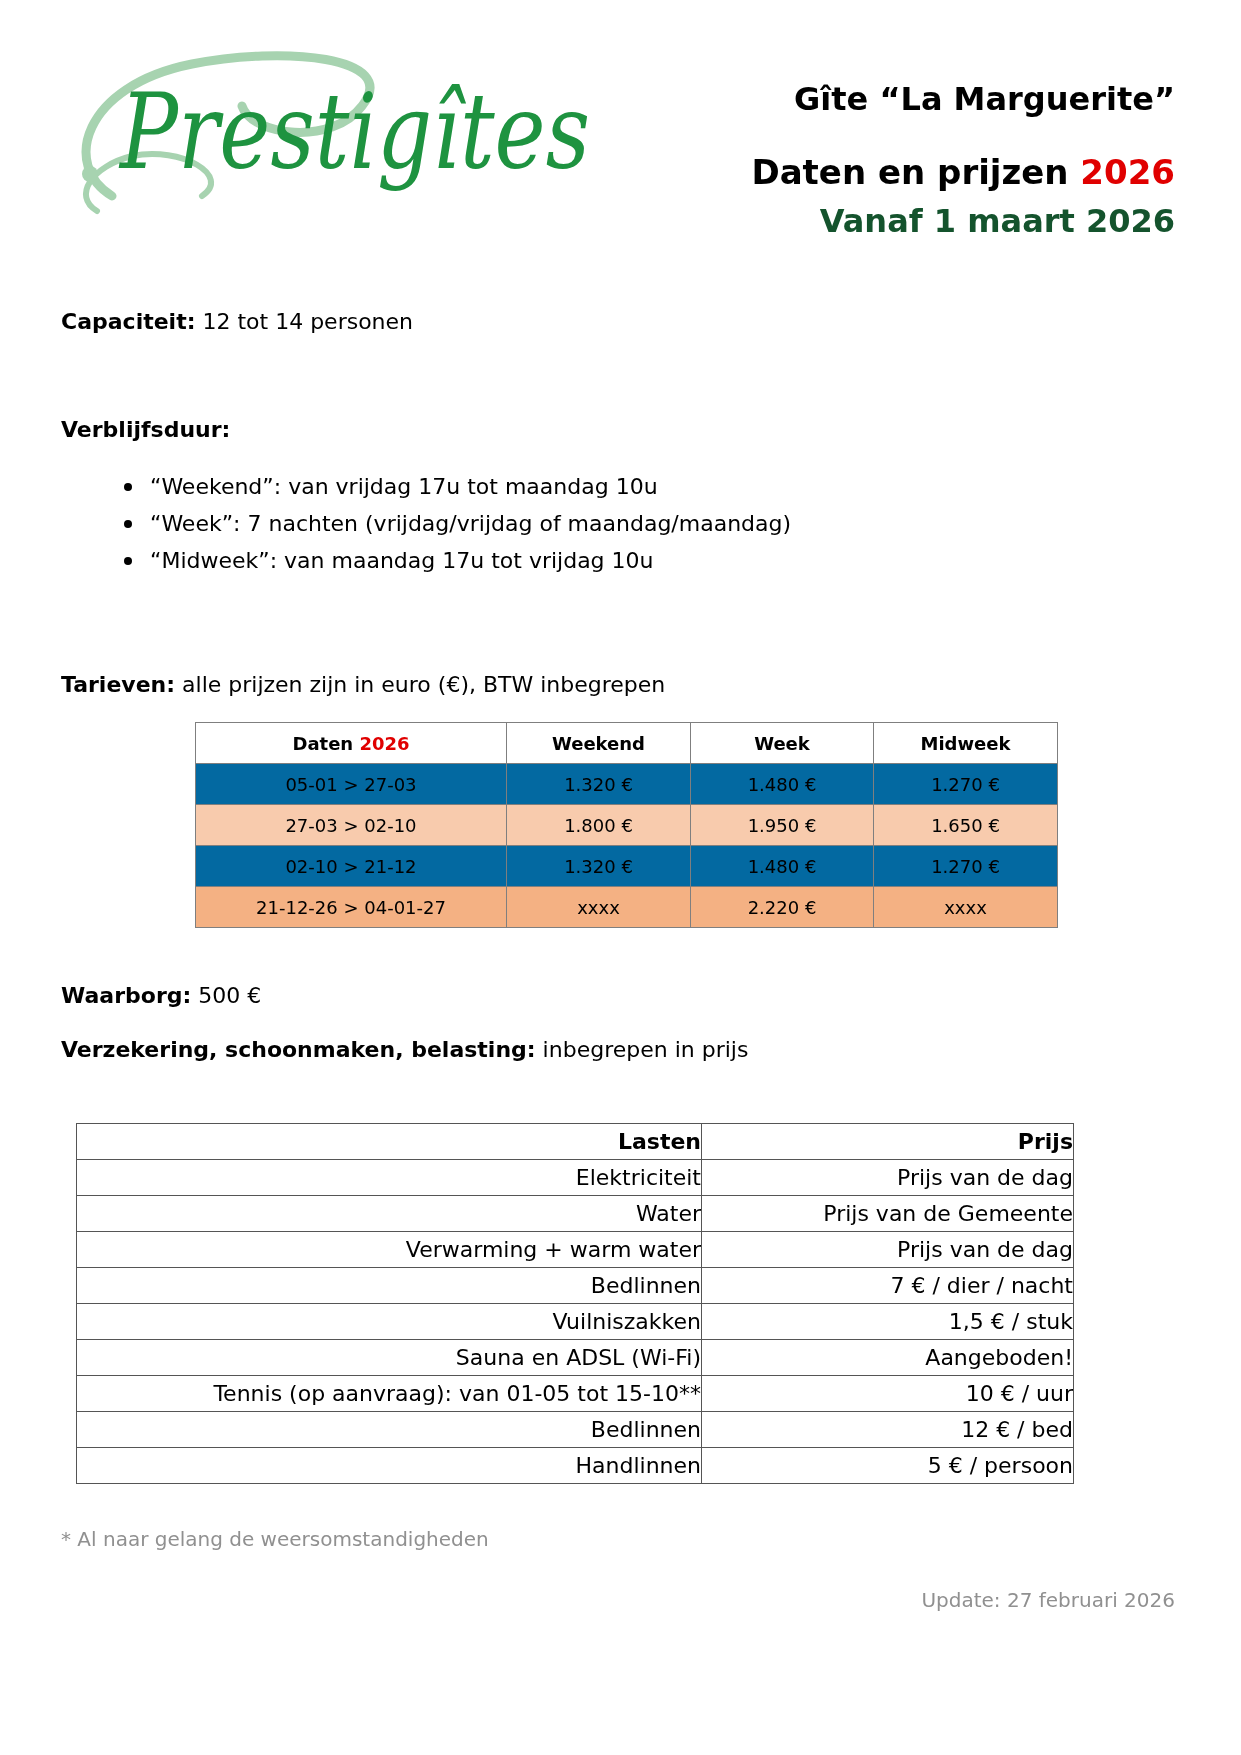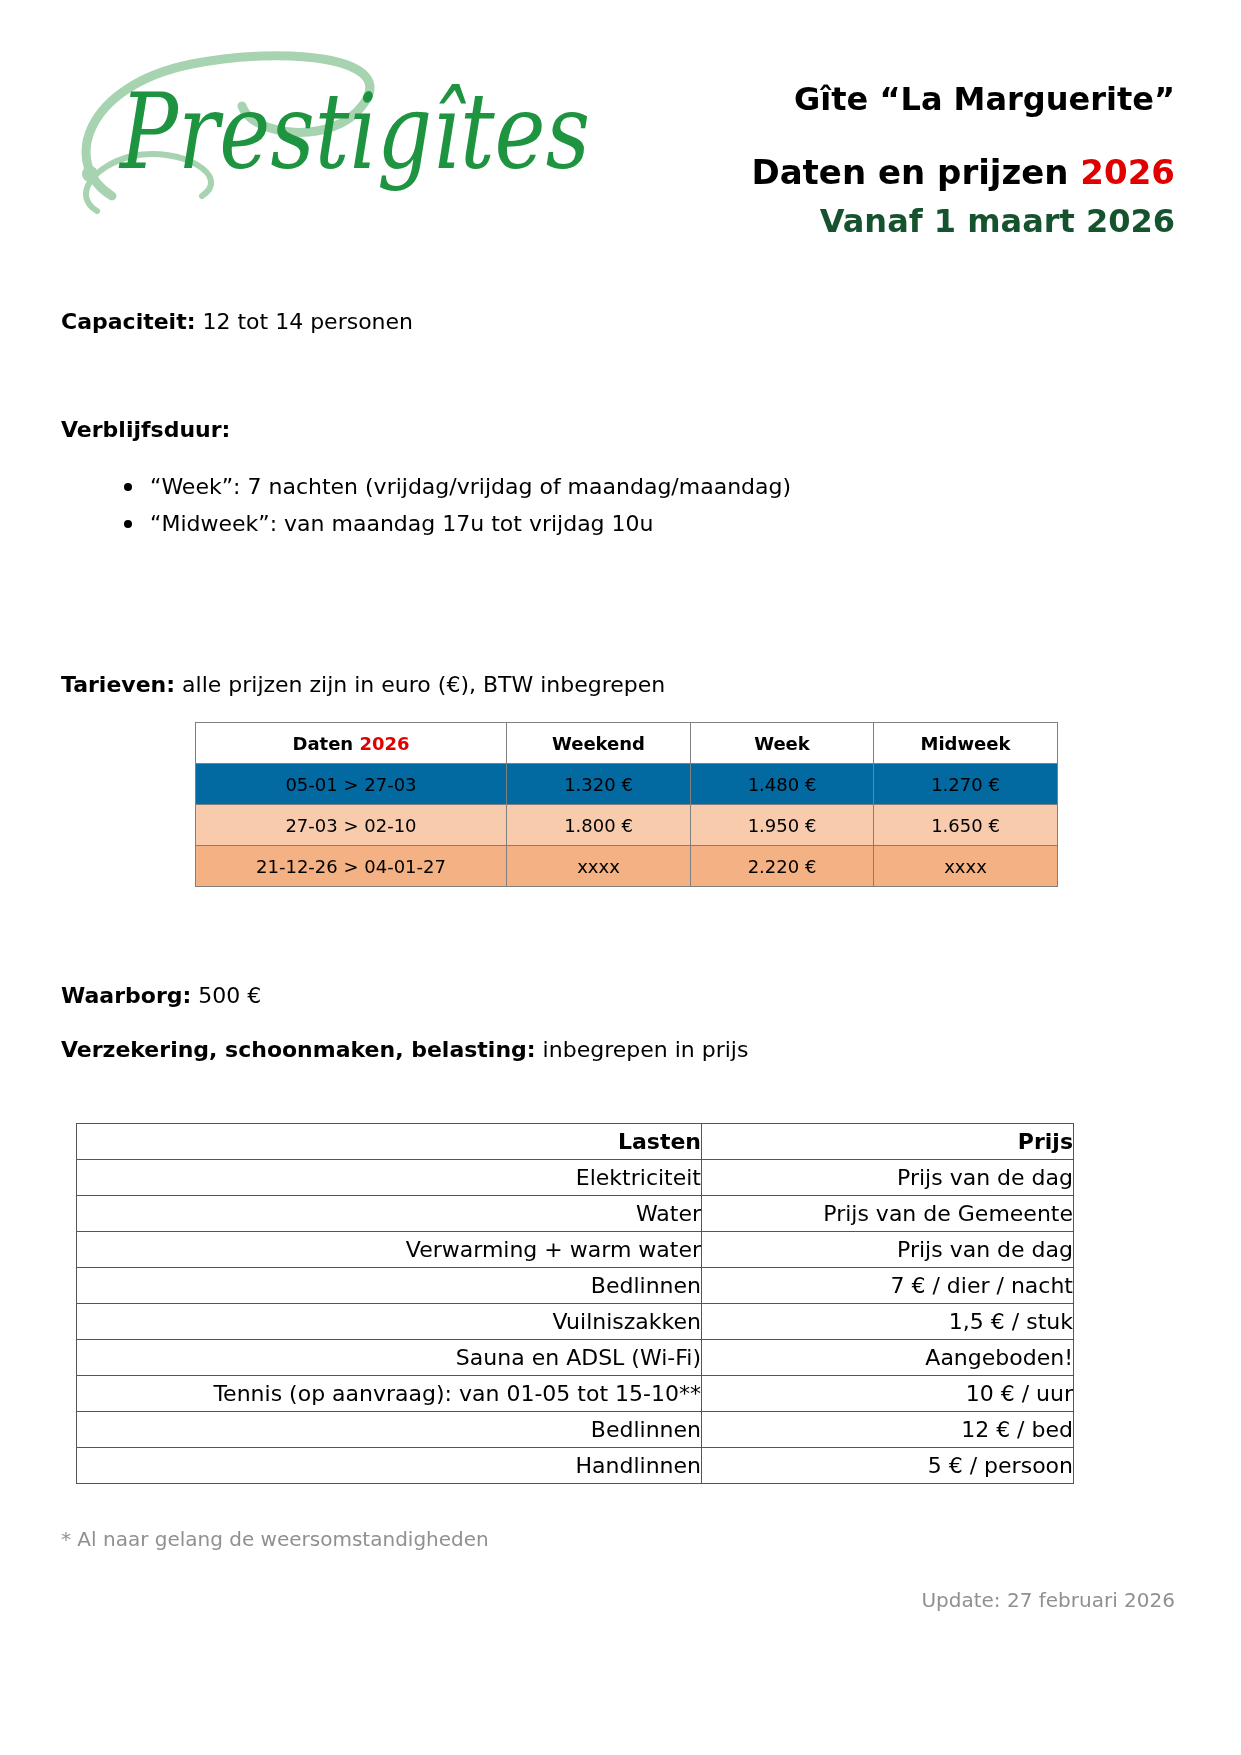--- a/index.html
+++ b/index.html
@@ -56,20 +56,21 @@
 </div>
 
 <div class="abs hdr hdr-title">Gîte “La Marguerite”</div>
 <div class="abs hdr hdr-sub"><span>Daten en prijzen </span><span class="red">2026</span></div>
 <div class="abs hdr hdr-from">Vanaf 1 maart 2026</div>
 
 <div class="abs line" style="top:309px"><b>Capaciteit:</b><span> 12 tot 14 personen</span></div>
 
 <div class="abs line" style="top:417px"><b>Verblijfsduur:</b></div>
 <ul class="stay">
+  <li><span class="dot"></span><span>“Weekend”: van vrijdag 17u tot maandag 10u</span></li>
   <li><span class="dot"></span><span>“Week”: 7 nachten (vrijdag/vrijdag of maandag/maandag)</span></li>
   <li><span class="dot"></span><span>“Midweek”: van maandag 17u tot vrijdag 10u</span></li>
 </ul>
 
 <div class="abs line" style="top:672px"><b>Tarieven:</b><span> alle prijzen zijn in euro (€), BTW inbegrepen</span></div>
 
 <table class="rates">
   <colgroup>
       <col style="width:311px">
       <col style="width:184px">
@@ -87,20 +88,26 @@
     <td>05-01 &gt; 27-03</td>
     <td>1.320 €</td>
     <td>1.480 €</td>
     <td>1.270 €</td>
   </tr>
   <tr class="c-peach">
     <td>27-03 &gt; 02-10</td>
     <td>1.800 €</td>
     <td>1.950 €</td>
     <td>1.650 €</td>
+  </tr>
+  <tr class="c-yellow">
+    <td>02-10 &gt; 21-12</td>
+    <td>1.320 €</td>
+    <td>1.480 €</td>
+    <td>1.270 €</td>
   </tr>
   <tr class="c-orange">
     <td>21-12-26 &gt; 04-01-27</td>
     <td class="xxxx">xxxx</td>
     <td>2.220 €</td>
     <td class="xxxx">xxxx</td>
   </tr>
 </tbody>
   </table>
 

